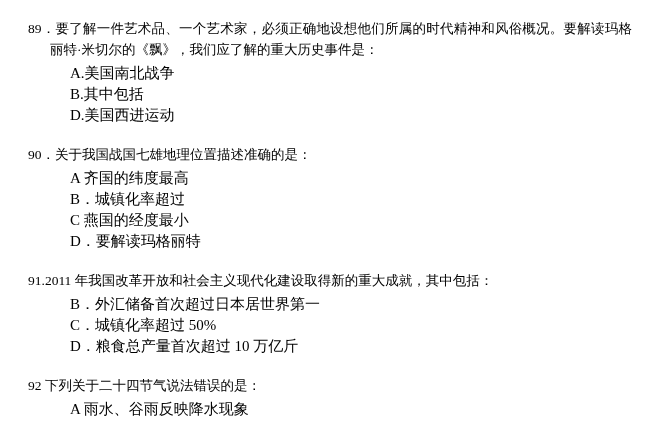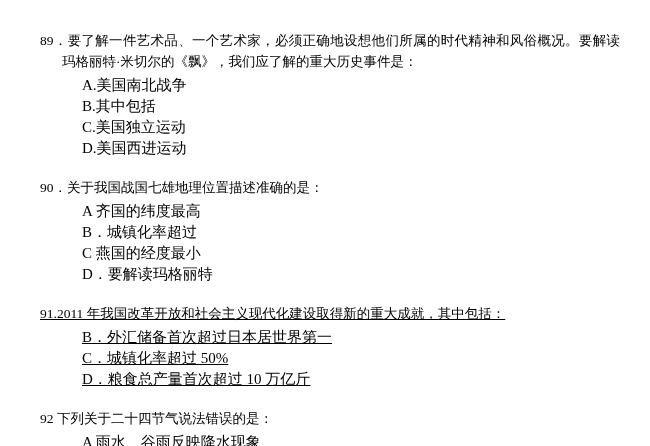--- a/index.html
+++ b/index.html
@@ -11,21 +11,21 @@
     height: 446px;
     background: #ffffff;
     font-family: "Liberation Serif", "DejaVu Serif", serif;
     color: #000000;
     overflow: hidden;
   }
   .page {
     position: relative;
     width: 650px;
     height: 446px;
-    padding: 16px;
+    padding: 4px;
     box-sizing: border-box;
   }
   .question {
     margin: 0 0 0 0;
   }
   .q-stem {
     font-size: 13.5px;
     line-height: 21px;
     padding-left: 22px;
     text-indent: -22px;
@@ -41,36 +41,35 @@
   .option {
     font-size: 15px;
     line-height: 21px;
     margin-left: 66px;
   }
   
   #q89 { padding-top: 14px; }
   #q89 .options { margin-top: 3px; }
   #q90 { padding-top: 18px; }
   #q90 .options { margin-top: 3px; }
-  #q91 { padding-top: 18px; text-decoration: underline; }
+  #q91 { padding-top: 18px; }
   #q91 .options { margin-top: 3px; }
   #q92 { padding-top: 18px; }
   #q92 .options { margin-top: 3px; }
 </style>
 </head>
 <body>
 
 <div class="page">
 
   <div class="question" id="q89">
     <div class="q-stem">89．要了解一件艺术品、一个艺术家，必须正确地设想他们所属的时代精神和风俗概况。要解读玛格丽特·米切尔的《飘》，我们应了解的重大历史事件是：</div>
     <ul class="options">
       <li class="option">A.美国南北战争</li>
       <li class="option">B.其中包括</li>
-      <li class="option">C.美国独立运动</li>
       <li class="option">D.美国西进运动</li>
     </ul>
   </div>
 
   <div class="question" id="q90">
     <div class="q-stem">90．关于我国战国七雄地理位置描述准确的是：</div>
     <ul class="options">
       <li class="option">A 齐国的纬度最高</li>
       <li class="option">B．城镇化率超过</li>
       <li class="option">C 燕国的经度最小</li>

